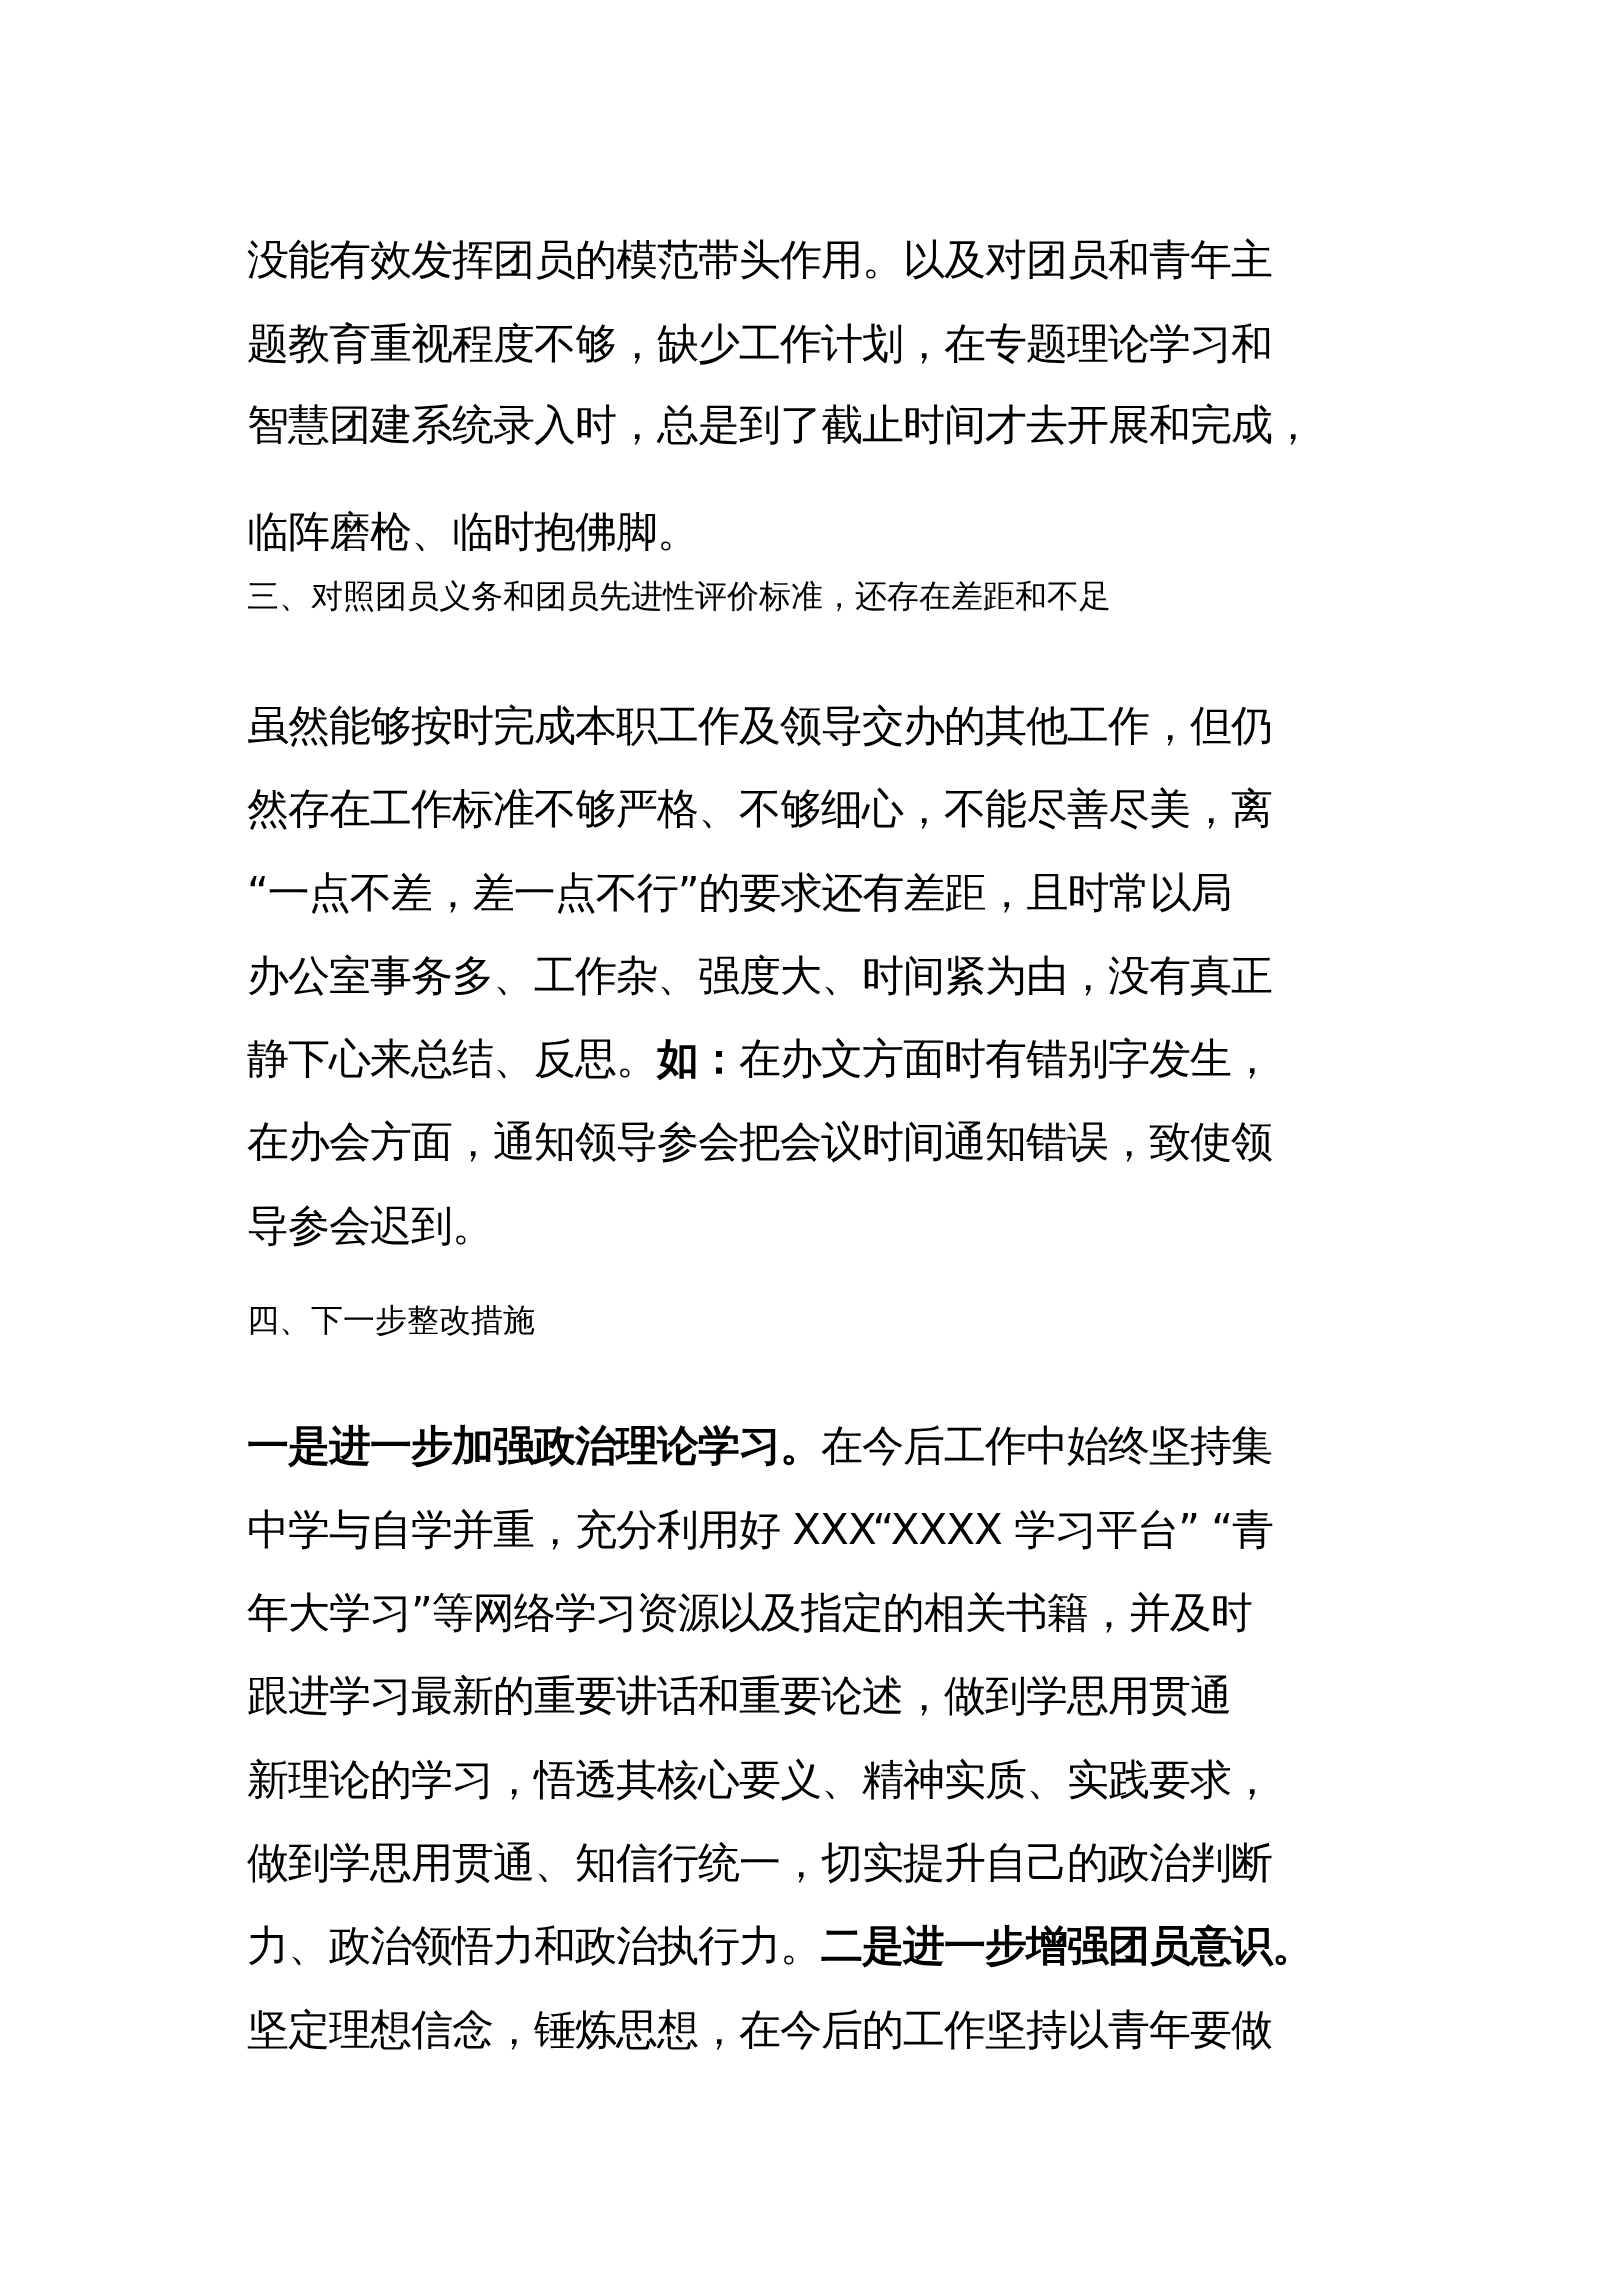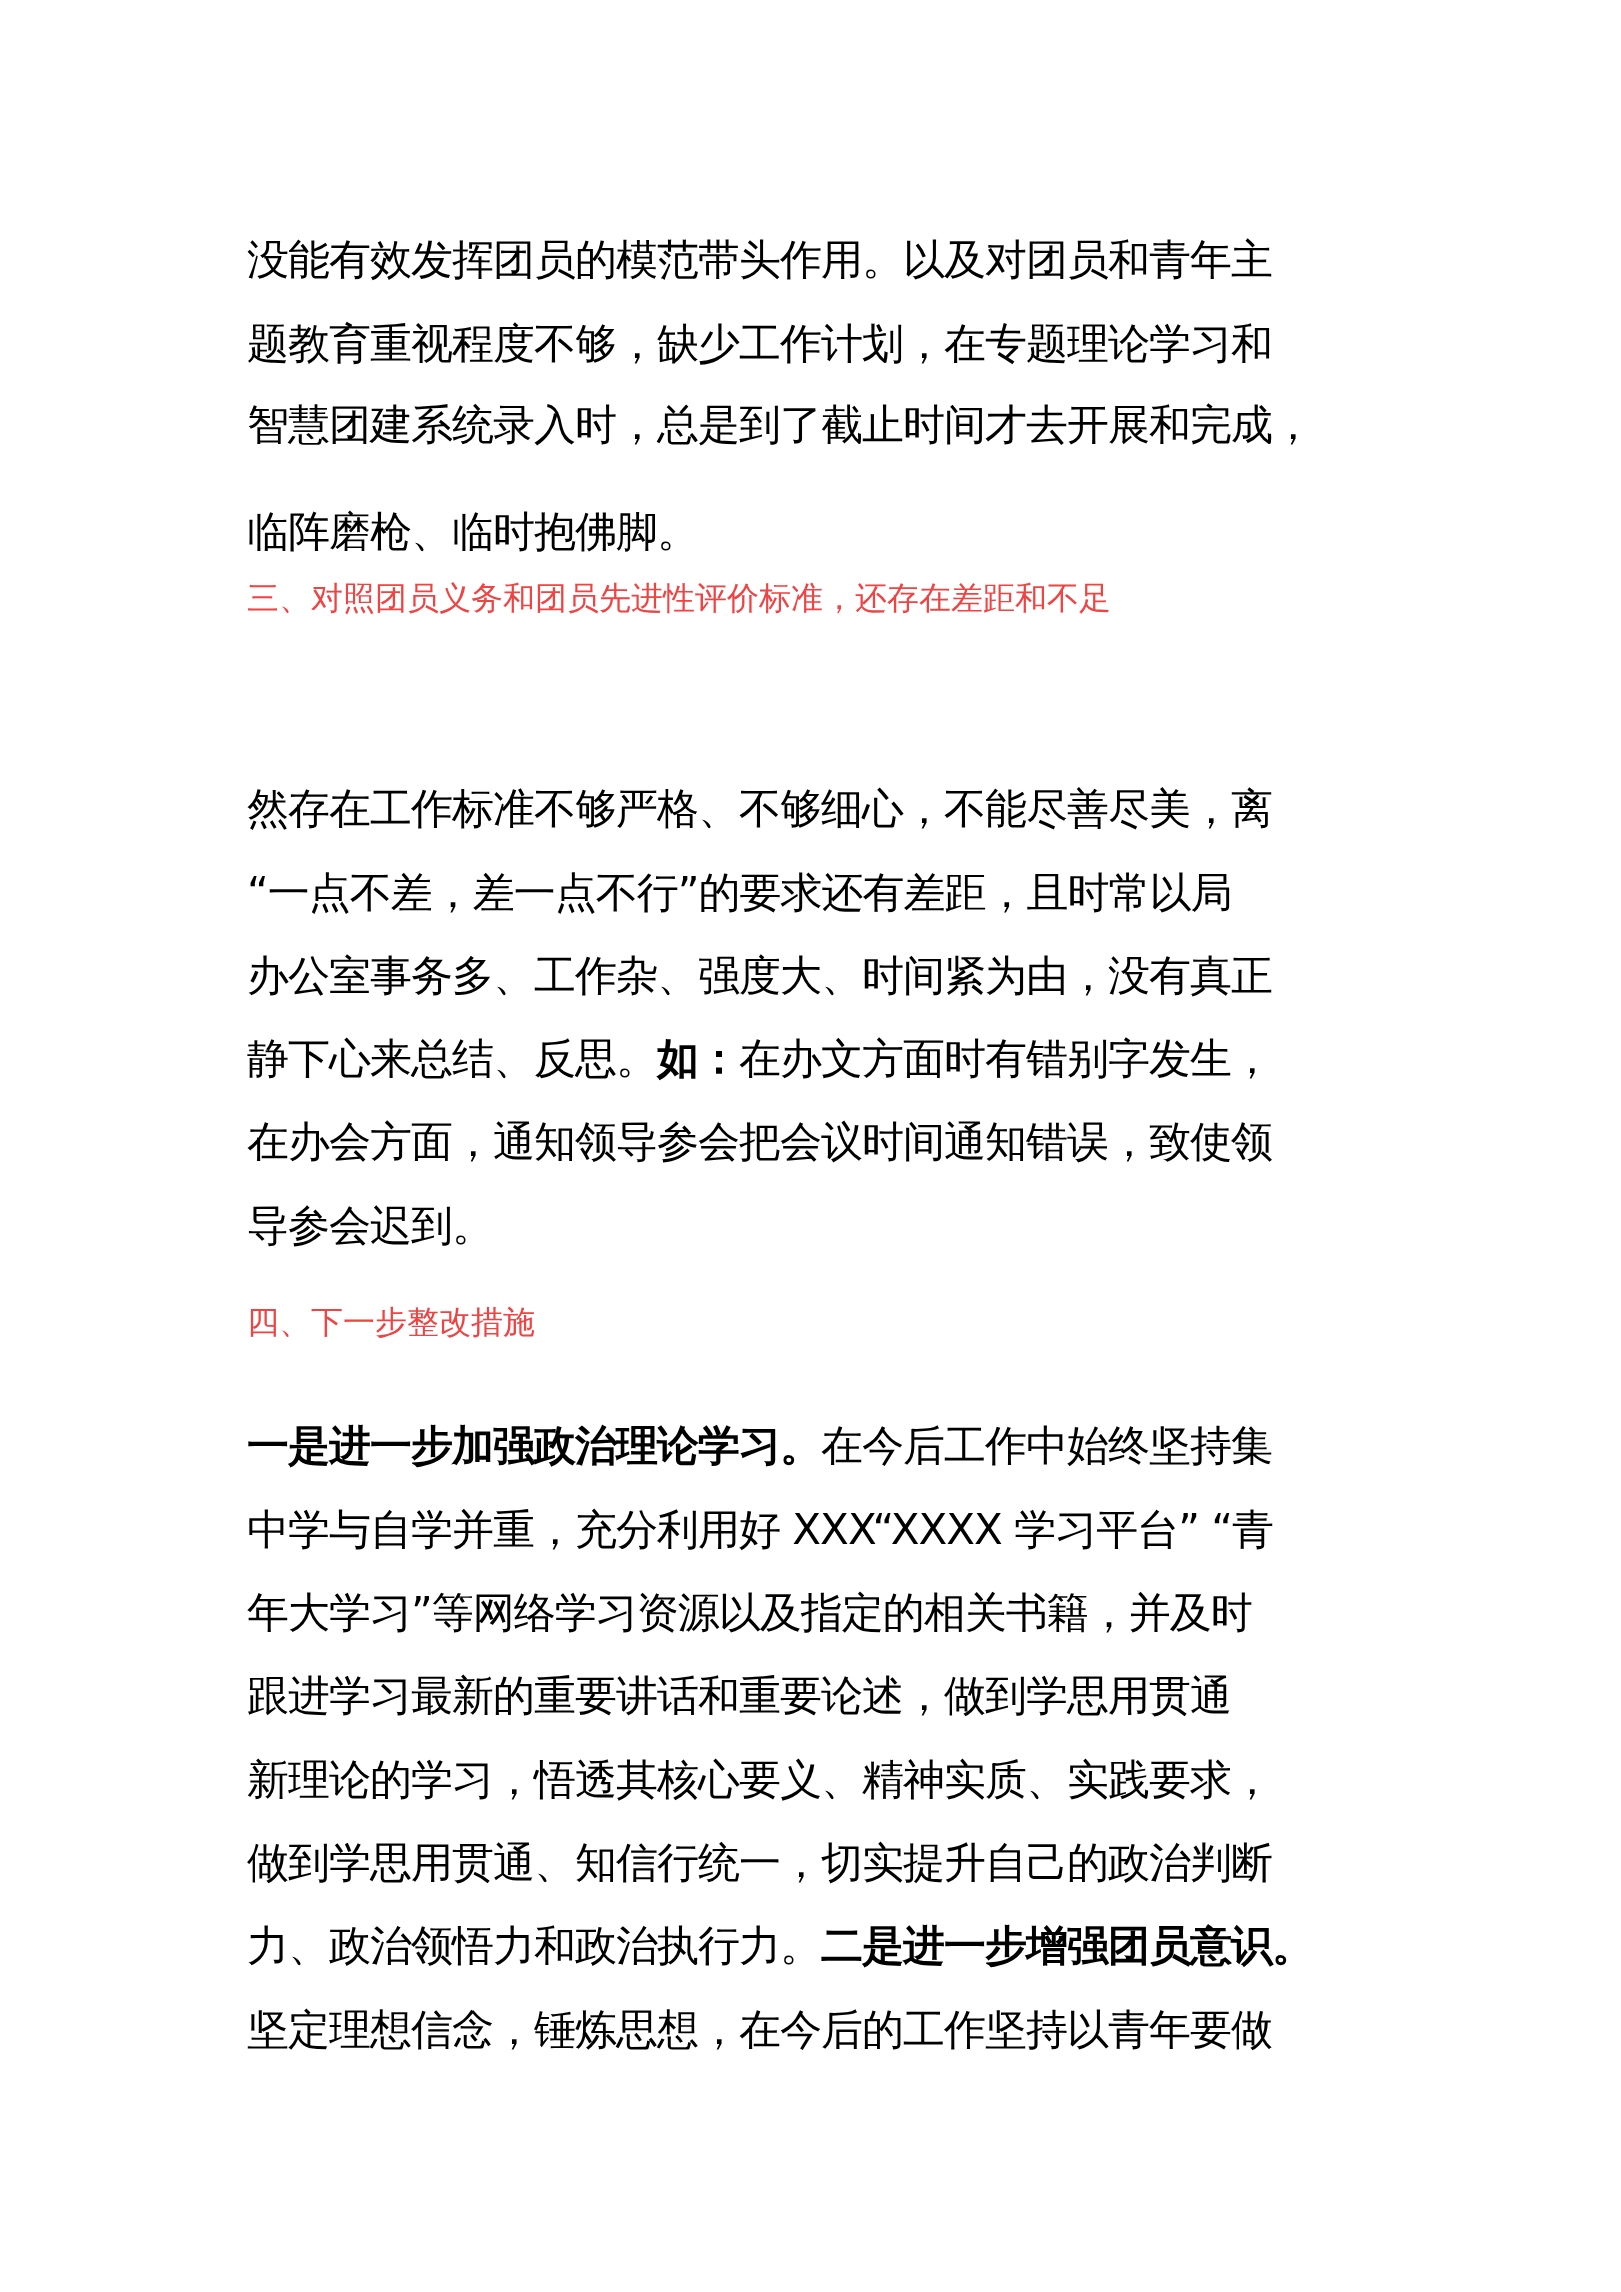--- a/index.html
+++ b/index.html
@@ -5,37 +5,38 @@
   html, body { margin: 0; padding: 0; background: #ffffff; }
   body { width: 1621px; height: 2293px; position: relative; overflow: hidden; }
   .page { position: absolute; left: 0; top: 0; width: 1621px; height: 2293px; background: #ffffff; border-radius: 16px; }
   .line {
     position: absolute; left: 247px; white-space: nowrap;
     font-family: "DejaVu Sans", "Liberation Sans", sans-serif;
     color: #000000; font-size: 42px; line-height: 59px; letter-spacing: -1px;
   }
   .heading {
     position: absolute; left: 247px; white-space: nowrap;
-    font-family: Liberation Sans, sans-serif;
-    color: #ef4444; font-size: 32px; line-height: 45px; letter-spacing: 0px;
+    font-family: Liberation Mono, monospace;
+    color: #000000; font-size: 32px; line-height: 45px; letter-spacing: 0px;
   }
   .b { font-weight: bold; }
 </style>
 </head>
 <body>
 
 <div class="page">
 
   <div class="line" style="top:230px">没能有效发挥团员的模范带头作用。以及对团员和青年主</div>
   <div class="line" style="top:314px">题教育重视程度不够，缺少工作计划，在专题理论学习和</div>
   <div class="line" style="top:395px">智慧团建系统录入时，总是到了截止时间才去开展和完成，</div>
   <div class="line" style="top:502px">临阵磨枪、临时抱佛脚。</div>
 
   <div class="heading" style="top:576px">三、对照团员义务和团员先进性评价标准，还存在差距和不足</div>
 
+  <div class="line" style="top:696px">虽然能够按时完成本职工作及领导交办的其他工作，但仍</div>
   <div class="line" style="top:779px">然存在工作标准不够严格、不够细心，不能尽善尽美，离</div>
   <div class="line" style="top:863px">“一点不差，差一点不行”的要求还有差距，且时常以局</div>
   <div class="line" style="top:946px">办公室事务多、工作杂、强度大、时间紧为由，没有真正</div>
   <div class="line" style="top:1029px"><span>静下心来总结、反思。</span><span class="b">如：</span><span>在办文方面时有错别字发生，</span></div>
   <div class="line" style="top:1112px">在办会方面，通知领导参会把会议时间通知错误，致使领</div>
   <div class="line" style="top:1196px">导参会迟到。</div>
 
   <div class="heading" style="top:1300px">四、下一步整改措施</div>
 
   <div class="line" style="top:1500px">中学与自学并重，充分利用好 XXX“XXXX 学习平台” “青</div>

